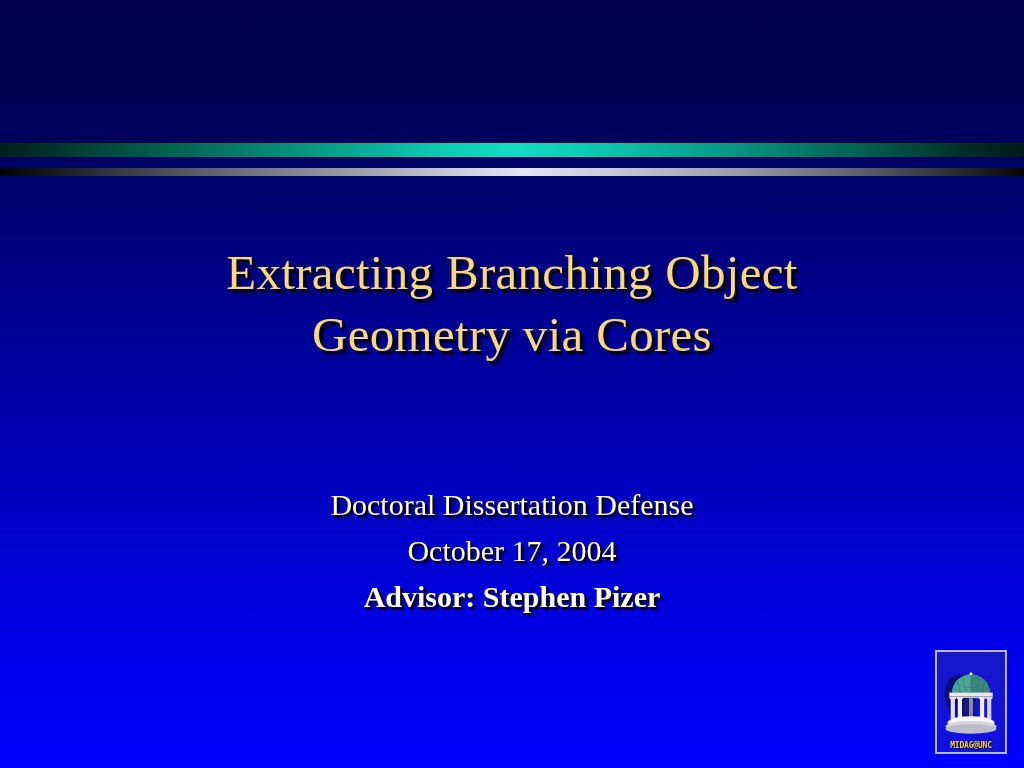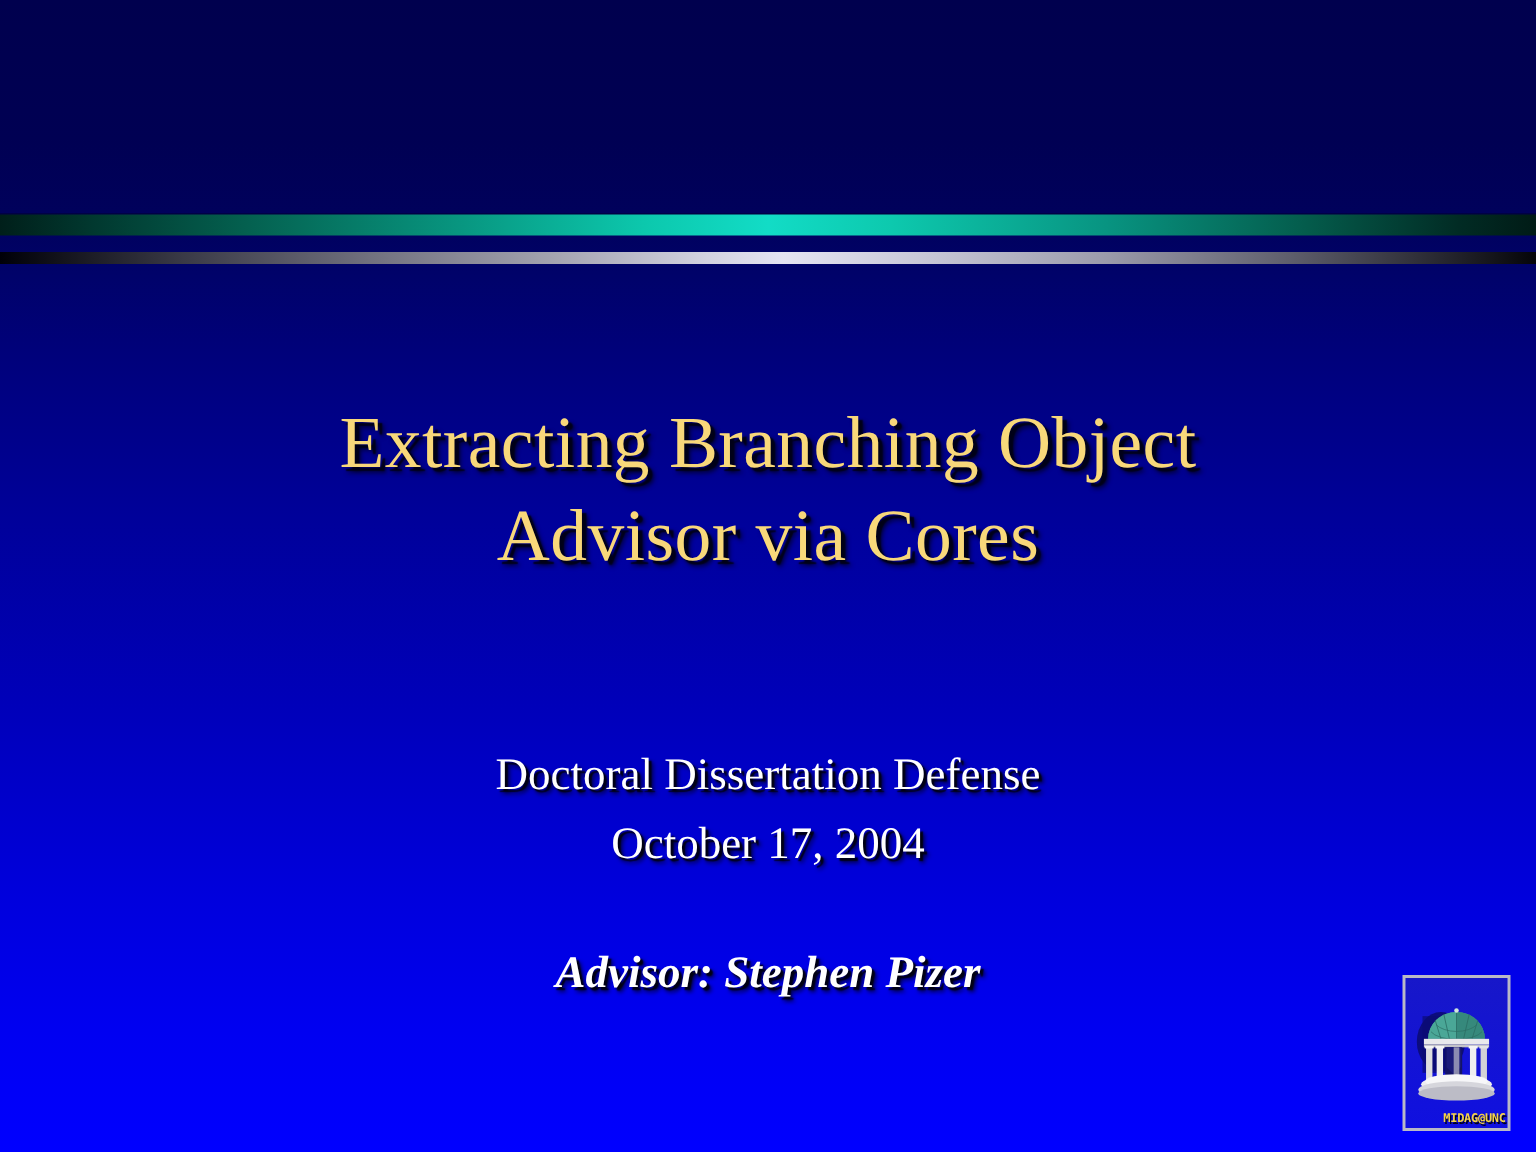--- a/index.html
+++ b/index.html
@@ -71,59 +71,57 @@
       #9b9bab 72%,
       #5e5e6c 84%,
       #26262f 94%,
       #050509 100%);
   }
 
   
   #title-block {
     position: absolute;
     left: 112px;
-    top: 264px;
+    top: 242px;
     width: 800px;
     text-align: center;
   }
 
   .title-line {
     display: block;
     color: #f8d87a;
     font-size: 49px;
     line-height: 62px;
     font-weight: normal;
     letter-spacing: 0.3px;
     text-shadow: 3px 3px 1px #000018, 4px 4px 3px rgba(0,0,10,0.65);
     white-space: nowrap;
   }
 
   
   #subtitle-block {
     position: absolute;
     left: 172px;
-    top: 494px;
+    top: 482px;
     width: 680px;
     text-align: center;
   }
 
   .subtitle-line {
     display: block;
     color: #ffffff;
     font-size: 30px;
     line-height: 46px;
     font-weight: normal;
     text-shadow: 2px 2px 1px #000012, 3px 3px 3px rgba(0,0,8,0.7);
     white-space: nowrap;
   }
 
   .subtitle-line.emphasis {
-    font-style: italic;
     font-weight: bold;
-    margin-top: 40px;
   }
 
   
   #logo {
     position: absolute;
     left: 935px;
     top: 650px;
     width: 72px;
     height: 104px;
     border: 2px solid #b9b9c6;
@@ -133,21 +131,21 @@
   }
 
   #logo svg {
     display: block;
     width: 100%;
     height: 100%;
   }
 
   #logo-caption {
     position: absolute;
-    left: 12px;
+    left: 0;
     bottom: 2px;
     width: 100%;
     text-align: center;
     color: #f4d24a;
     font-family: "DejaVu Sans Mono", "Liberation Mono", monospace;
     font-size: 8px;
     font-weight: bold;
     letter-spacing: -0.2px;
     text-shadow: 1px 1px 0 #000020;
     white-space: nowrap;
@@ -156,21 +154,21 @@
 </head>
 <body>
 
 <div id="slide">
 
   <div class="bar-wrap" id="teal-bar"></div>
   <div class="bar-wrap" id="white-bar"></div>
 
   <div id="title-block">
     <span class="title-line">Extracting Branching Object</span>
-    <span class="title-line">Advisor via Cores</span>
+    <span class="title-line">Geometry via Cores</span>
   </div>
 
   <div id="subtitle-block">
     <span class="subtitle-line">Doctoral Dissertation Defense</span>
     <span class="subtitle-line">October 17, 2004</span>
     <span class="subtitle-line emphasis">Advisor:  Stephen Pizer</span>
   </div>
 
   <div id="logo">
     <svg viewBox="0 0 72 104">

